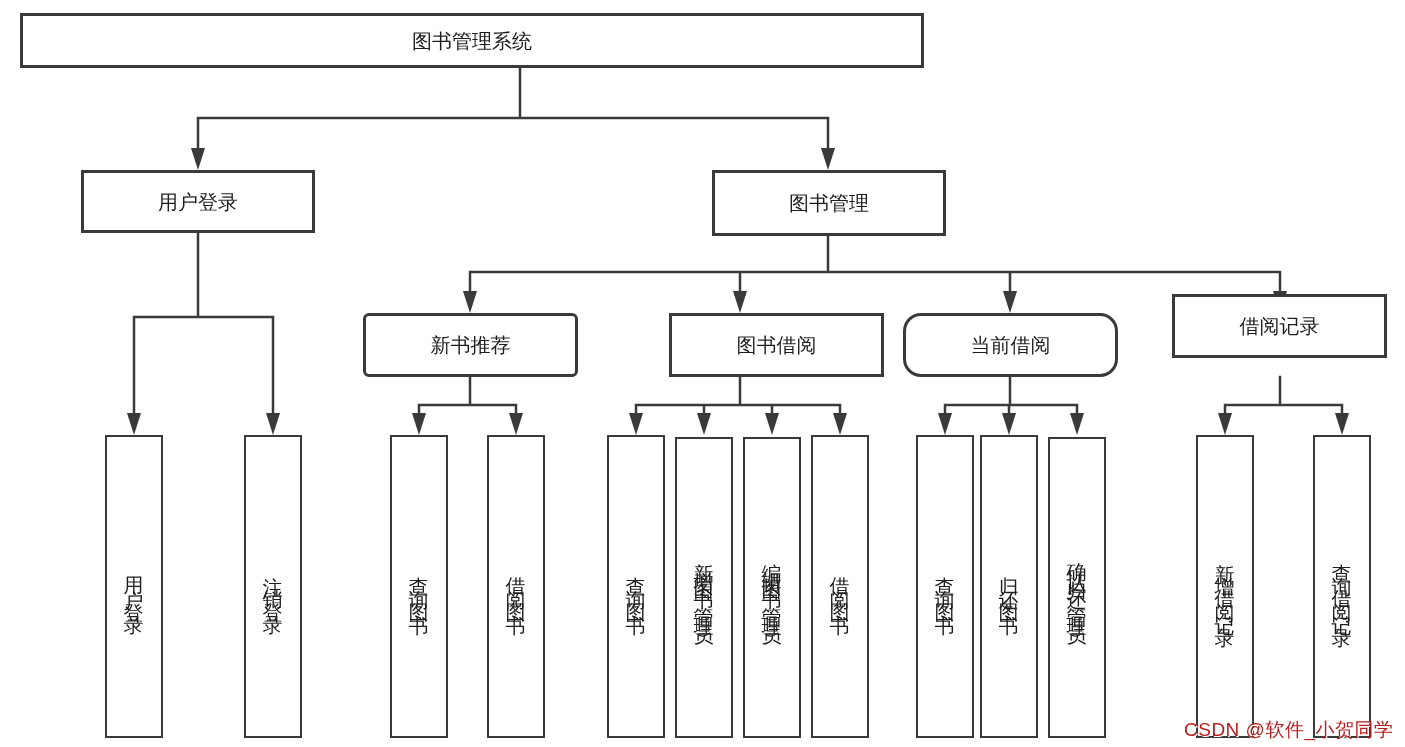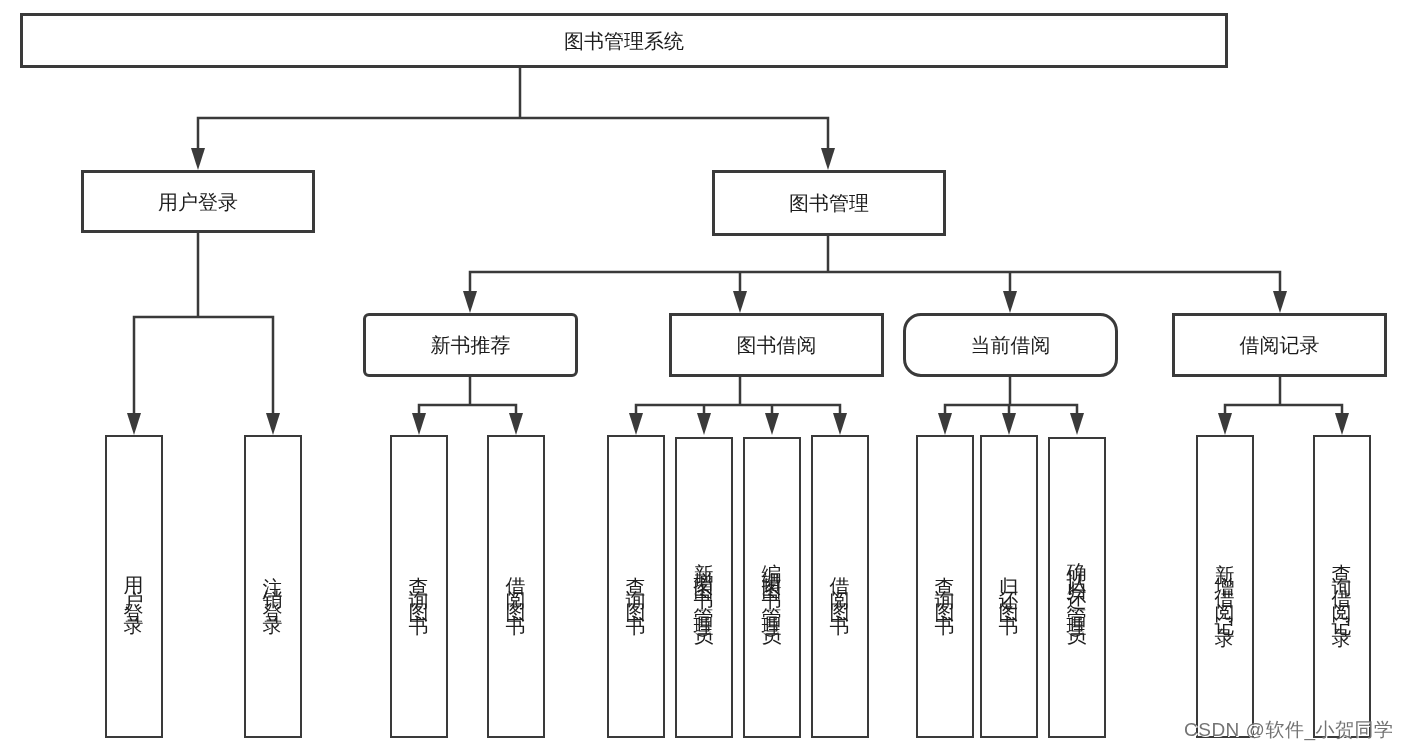--- a/index.html
+++ b/index.html
@@ -36,21 +36,21 @@
     letter-spacing: 13px;
     font-size: 20px;
     padding: 6px 0;
   }
   .watermark {
     position: absolute;
     left: 1184px;
     top: 717px;
     font-size: 19px;
     letter-spacing: 0.5px;
-    color: #737373;
+    color: #b91c1c;
     white-space: nowrap;
     text-shadow: 1px 1px 0 #ffffff;
   }
 </style>
 </head>
 <body>
 
 <div class="canvas">
 
   <svg class="connectors" viewBox="0 0 1405 747" xmlns="http://www.w3.org/2000/svg">
@@ -89,29 +89,29 @@
       <polygon points="765,413 779,413 772,435"></polygon>
       <polygon points="833,413 847,413 840,435"></polygon>
       <polygon points="938,413 952,413 945,435"></polygon>
       <polygon points="1002,413 1016,413 1009,435"></polygon>
       <polygon points="1070,413 1084,413 1077,435"></polygon>
       <polygon points="1218,413 1232,413 1225,435"></polygon>
       <polygon points="1335,413 1349,413 1342,435"></polygon>
     </g>
   </svg>
 
-  <div class="box" style="left:20px; top:13px; width:1208px; height:55px;">图书管理系统</div>
+  <div class="box" style="left:20px; top:13px; width:904px; height:55px;">图书管理系统</div>
 
   <div class="box" style="left:81px; top:170px; width:234px; height:63px;">用户登录</div>
   <div class="box" style="left:712px; top:170px; width:234px; height:66px;">图书管理</div>
 
   <div class="box" style="left:363px; top:313px; width:215px; height:64px;border-radius:6px;">新书推荐</div>
   <div class="box" style="left:633px; top:313px; width:215px; height:64px;margin-left:36px;">图书借阅</div>
   <div class="box" style="left:903px; top:313px; width:215px; height:64px;border-radius:18px;">当前借阅</div>
-  <div class="box" style="left:1172px; top:313px; width:215px; height:64px;">借阅记录</div>
+  <div class="box" style="left:1172px; top:294px; width:215px; height:64px;">借阅记录</div>
 
   <div class="box vbox" style="left:105px; top:435px; width:58px; height:303px;">用户登录</div>
   <div class="box vbox" style="left:244px; top:435px; width:58px; height:303px;">注销登录</div>
 
   <div class="box vbox" style="left:390px; top:435px; width:58px; height:303px;">查询图书</div>
   <div class="box vbox" style="left:487px; top:435px; width:58px; height:303px;">借阅图书</div>
 
   <div class="box vbox" style="left:607px; top:435px; width:58px; height:303px;">查询图书</div>
   <div class="box vbox" style="left:675px; top:437px; width:58px; height:301px; letter-spacing:9px;">新增图书（管理员）</div>
   <div class="box vbox" style="left:743px; top:437px; width:58px; height:301px; letter-spacing:9px;">编辑图书（管理员）</div>

